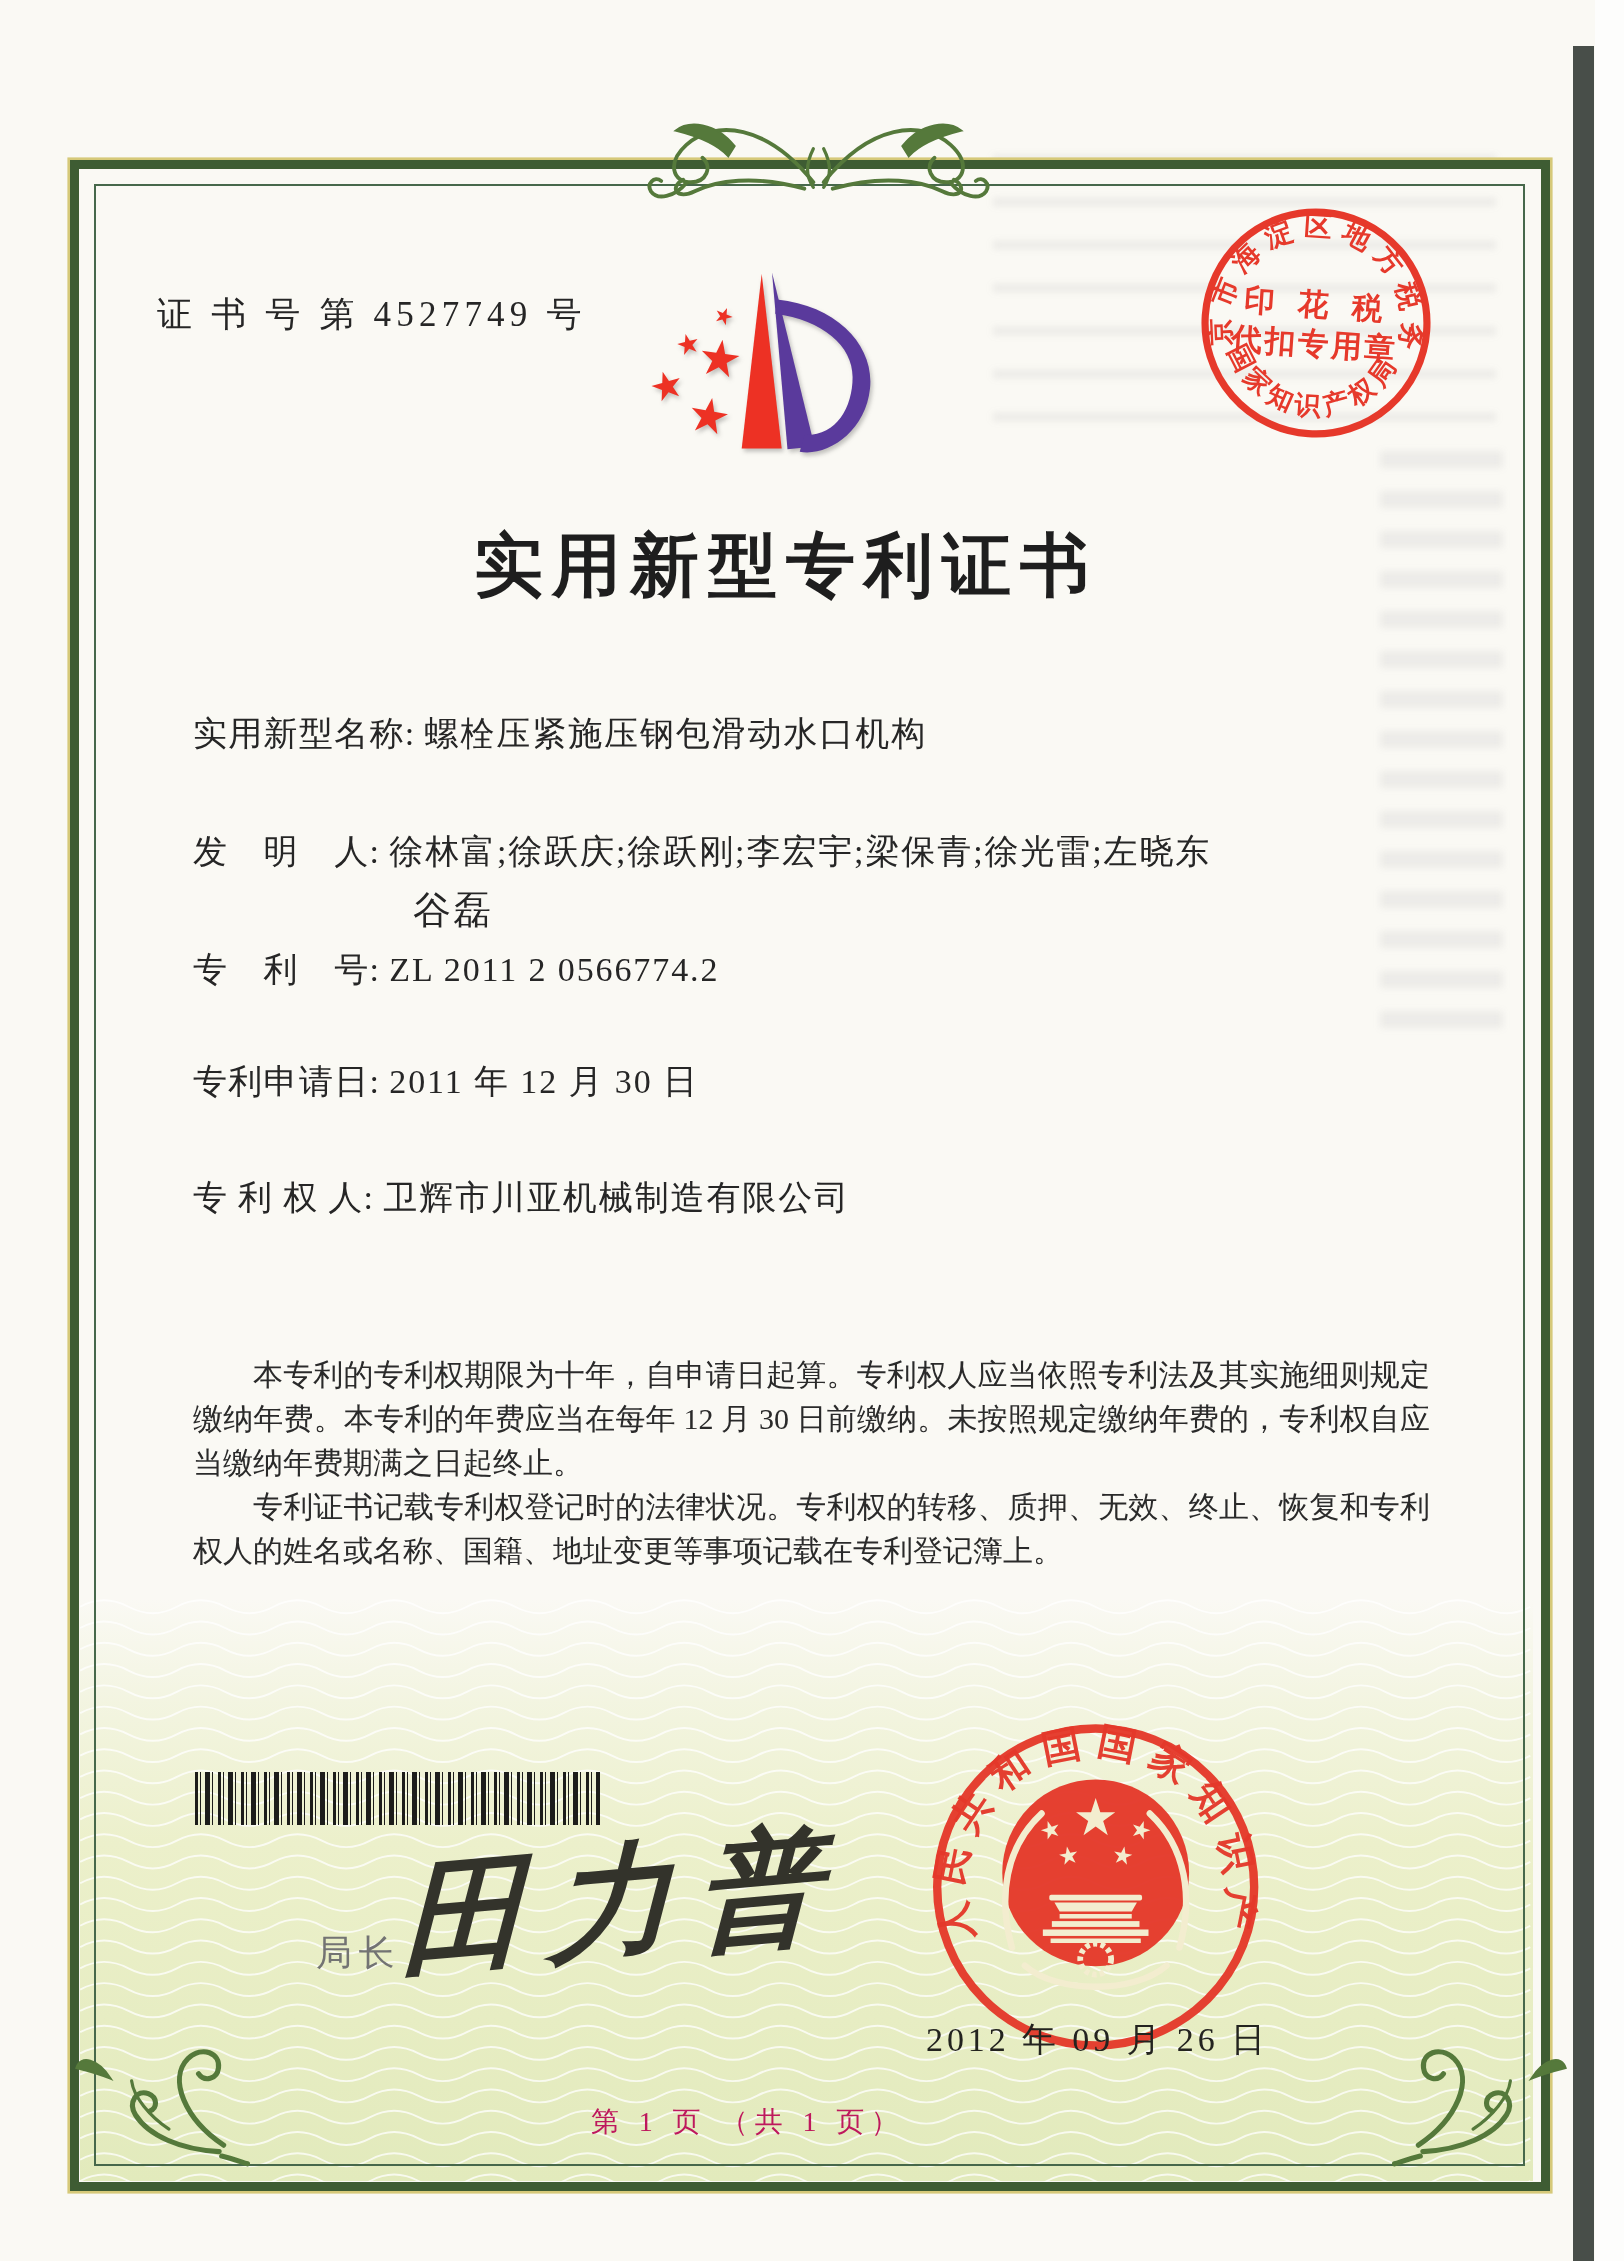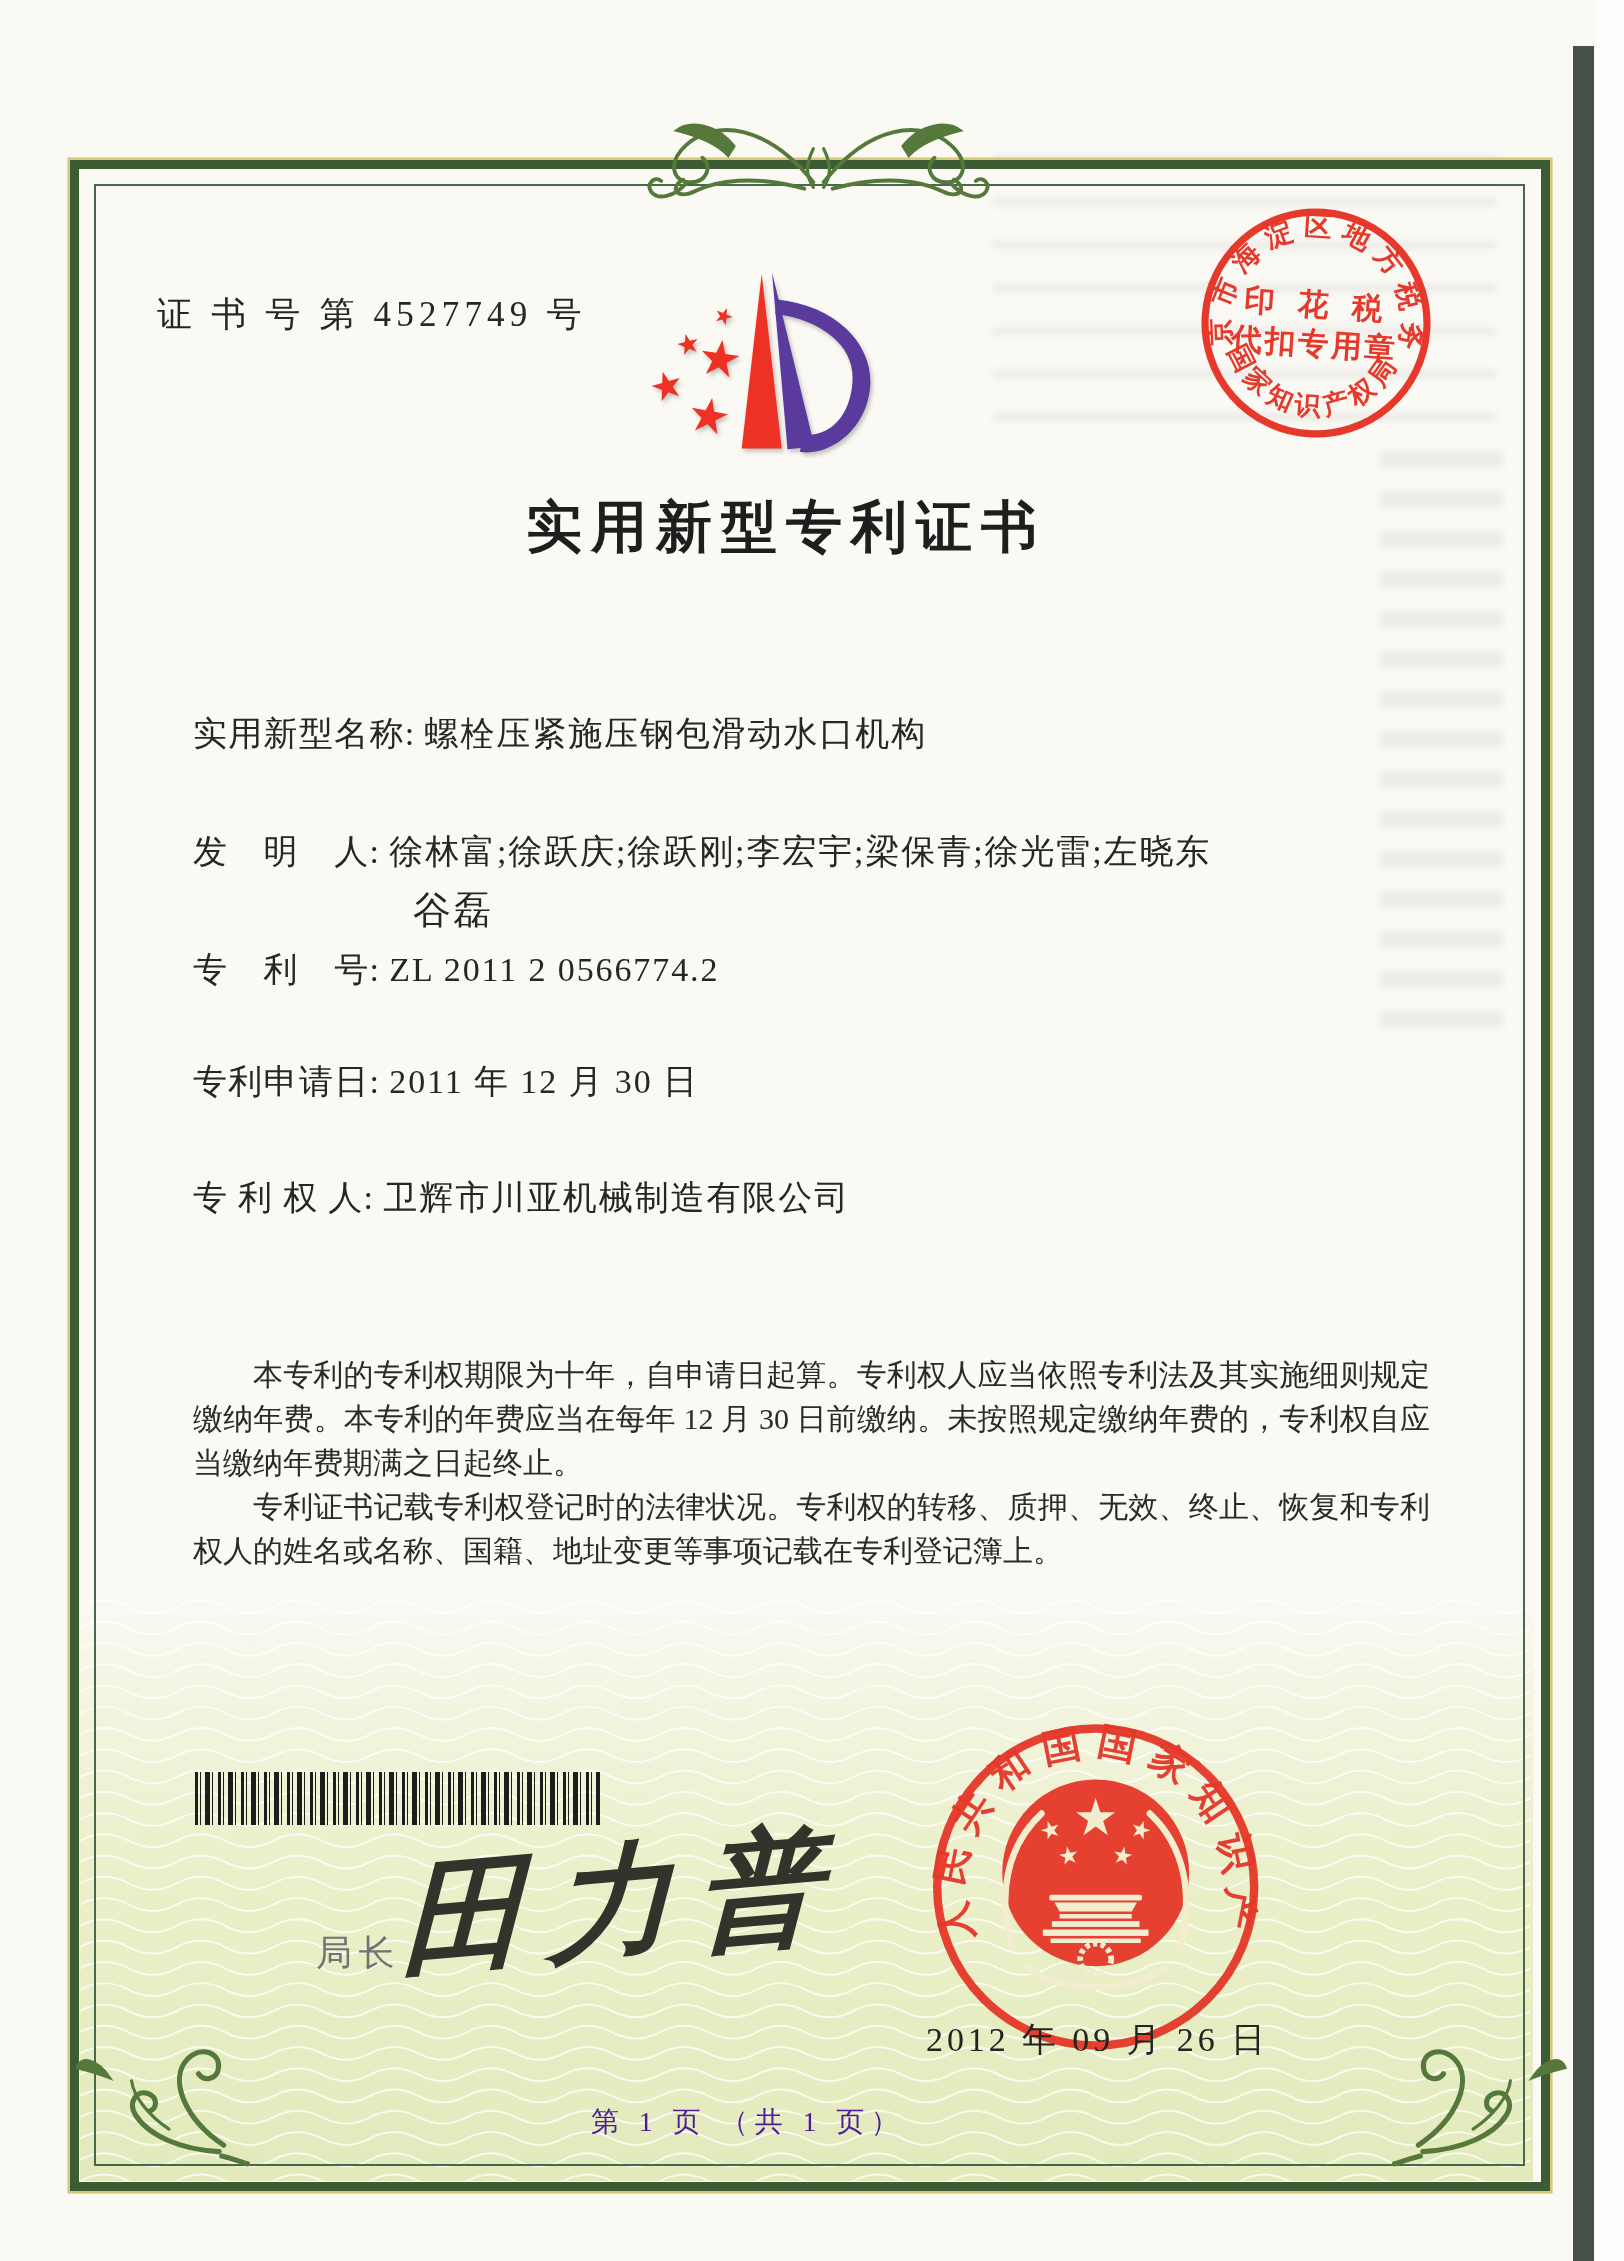--- a/index.html
+++ b/index.html
@@ -24,21 +24,21 @@
     border:9.7px solid #3e5c33;box-shadow:0 0 0 2.6px #d6c979;z-index:2;}
   .b-inner{left:94px;top:184px;width:1431px;height:1982px;
     border:2.6px solid #47684b;z-index:2;}
   
   .green-zone{left:80px;top:1599px;width:1453px;height:582px;z-index:1;
     background:linear-gradient(180deg,rgba(234,239,201,0) 0%,rgba(234,239,201,.45) 18%,
       #ecf0cb 42%,#e7edc3 72%,#e2eabc 100%);}
   .green-zone svg{position:absolute;left:0;top:0;}
   
   .cert-no{left:157px;top:291px;font-size:35px;letter-spacing:5.2px;z-index:3;}
-  .title{left:322px;top:490px;width:928px;text-align:center;font-size:56px;
+  .title{left:322px;top:520px;width:928px;text-align:center;font-size:69px;
     font-weight:bold;letter-spacing:9px;color:#1e1e1e;z-index:3;}
   .frow{left:193px;font-size:34px;white-space:nowrap;z-index:3;}
   .frow .lab{letter-spacing:1.3px;}
   .frow .val{margin-left:9px;letter-spacing:1.9px;}
   .r-name{top:711px;}
   .r-inv{top:829px;}
   .r-inv2{left:413px;top:885px;font-size:38px;z-index:3;letter-spacing:1.9px;}
   .r-patno{top:947px;}
   .r-filing{top:1059px;}
   .r-patentee{top:1175px;}
@@ -50,21 +50,21 @@
     background:repeating-linear-gradient(90deg,#1d1d1b 0 3.2px,rgba(0,0,0,0) 3.2px 5.2px,
       #1d1d1b 5.2px 6.4px,rgba(0,0,0,0) 6.4px 10.3px,#1d1d1b 10.3px 15px,rgba(0,0,0,0) 15px 17px,
       #1d1d1b 17px 18px,rgba(0,0,0,0) 18px 23px);}
   .director{left:316px;top:1929px;font-size:36px;letter-spacing:6.4px;z-index:3;color:#737373;}
   .sig{left:400px;top:1820px;width:451px;font-size:124px;font-style:italic;font-weight:bold;
     letter-spacing:24.5px;color:#33332b;transform:rotate(-5deg) skewX(-6deg);z-index:3;
     white-space:nowrap;}
   .seal-date{left:922px;top:2017px;width:351px;text-align:center;font-size:34px;
     letter-spacing:3.9px;color:#23231f;z-index:4;}
   .footer{left:490px;top:2103px;width:516px;text-align:center;font-size:28px;
-    letter-spacing:6.4px;color:#4c1d95;z-index:3;}
+    letter-spacing:6.4px;color:#be185d;z-index:3;}
   svg{overflow:visible;}
   .logo-svg{left:645px;top:266px;z-index:3;filter:drop-shadow(2.6px 3.9px 1.9px rgba(40,40,40,.28));}
   .tax-svg{left:1192px;top:199px;z-index:3;transform:rotate(4deg);}
   .seal-svg{left:914px;top:1704px;z-index:3;}
   .orn-top{left:522px;top:84px;z-index:3;}
   .fl-bl{left:72px;top:2039px;z-index:3;}
   .fl-br{left:1389px;top:2039px;z-index:3;}
 </style>
 </head>
 <body>

